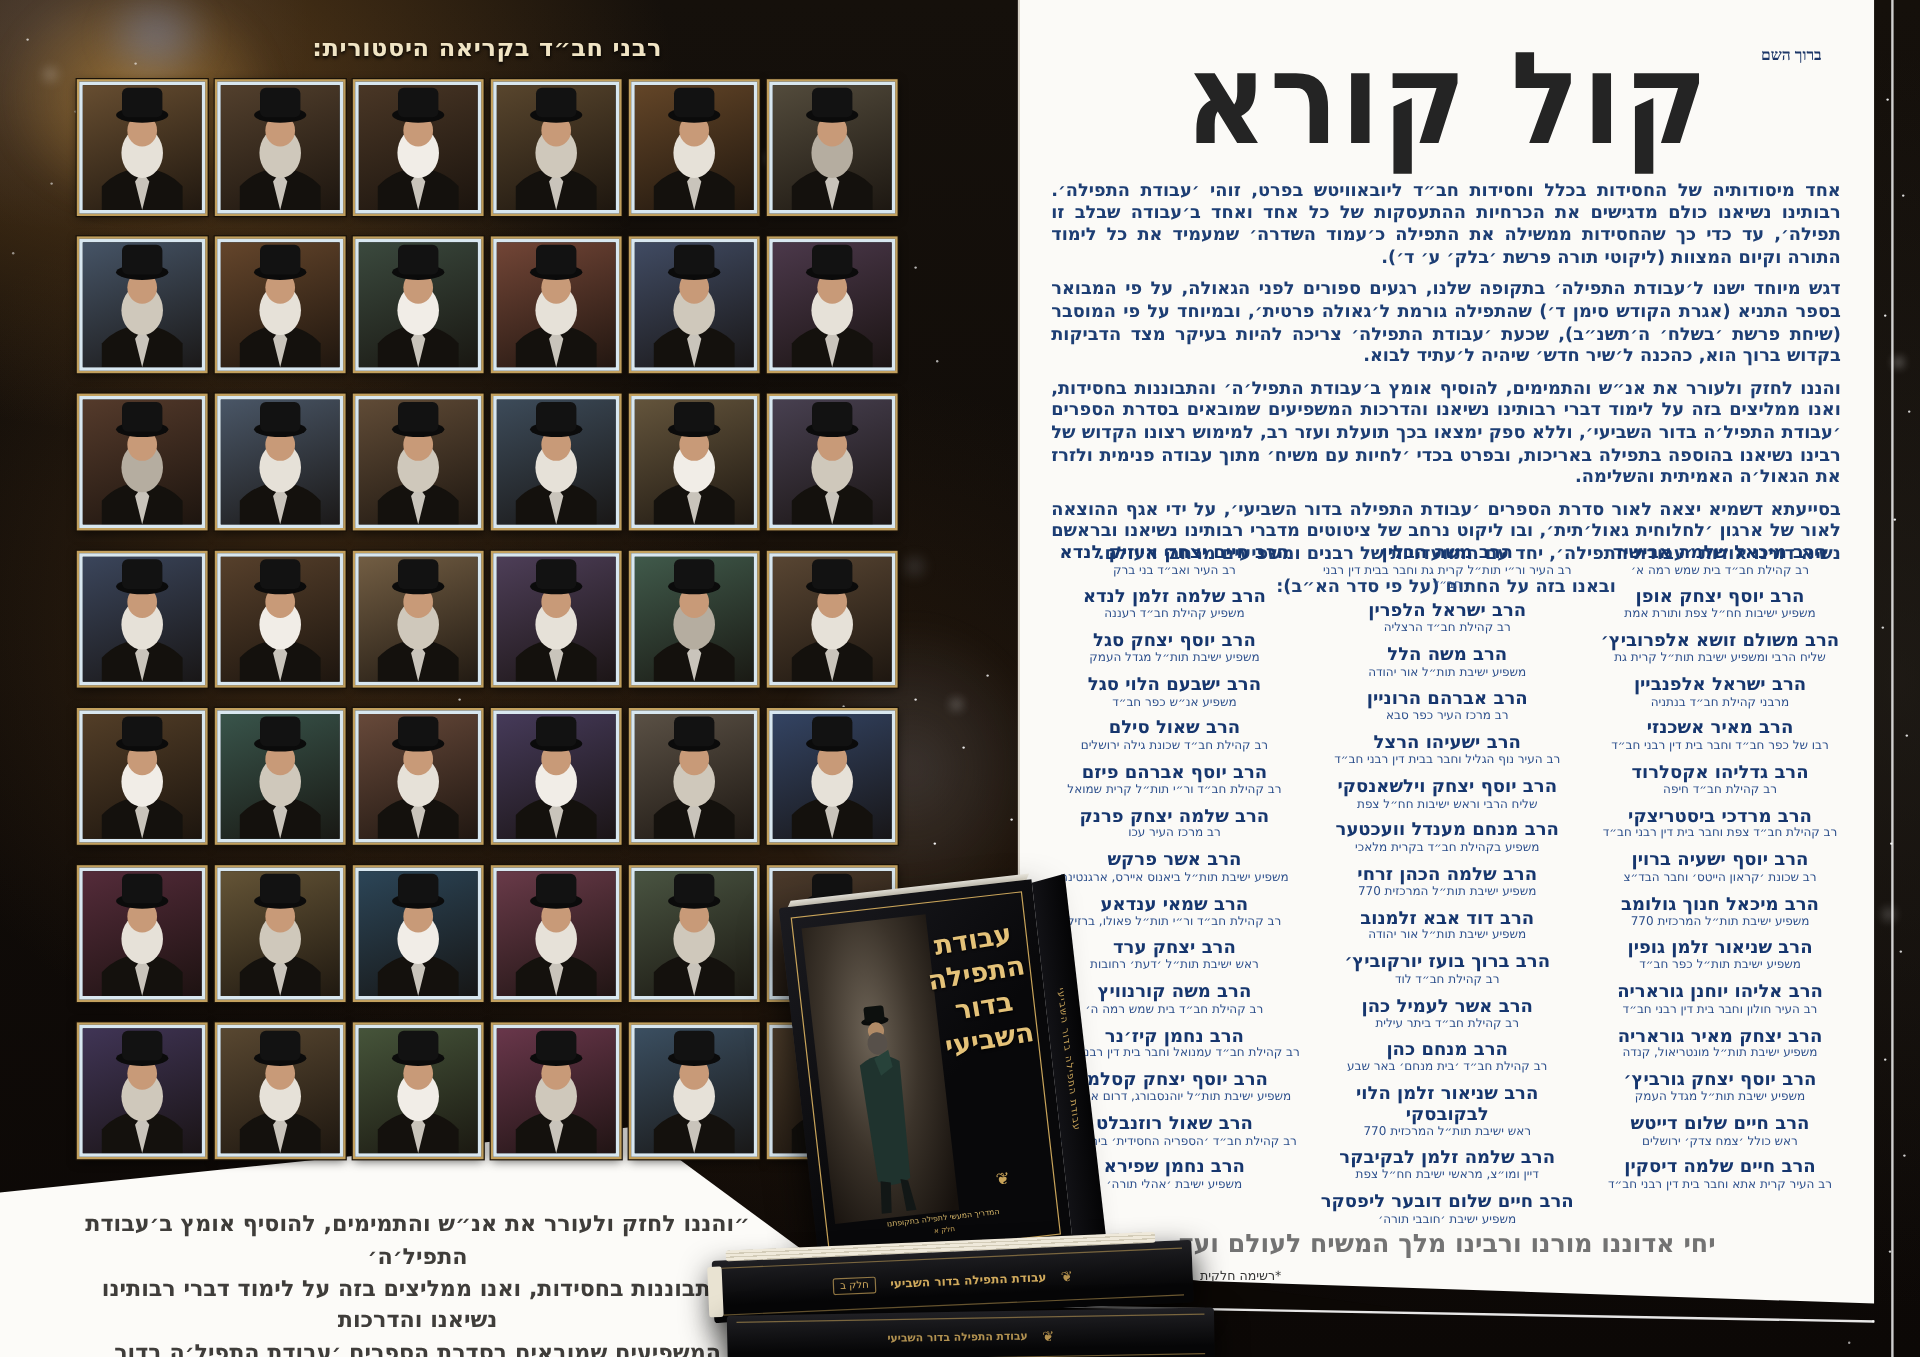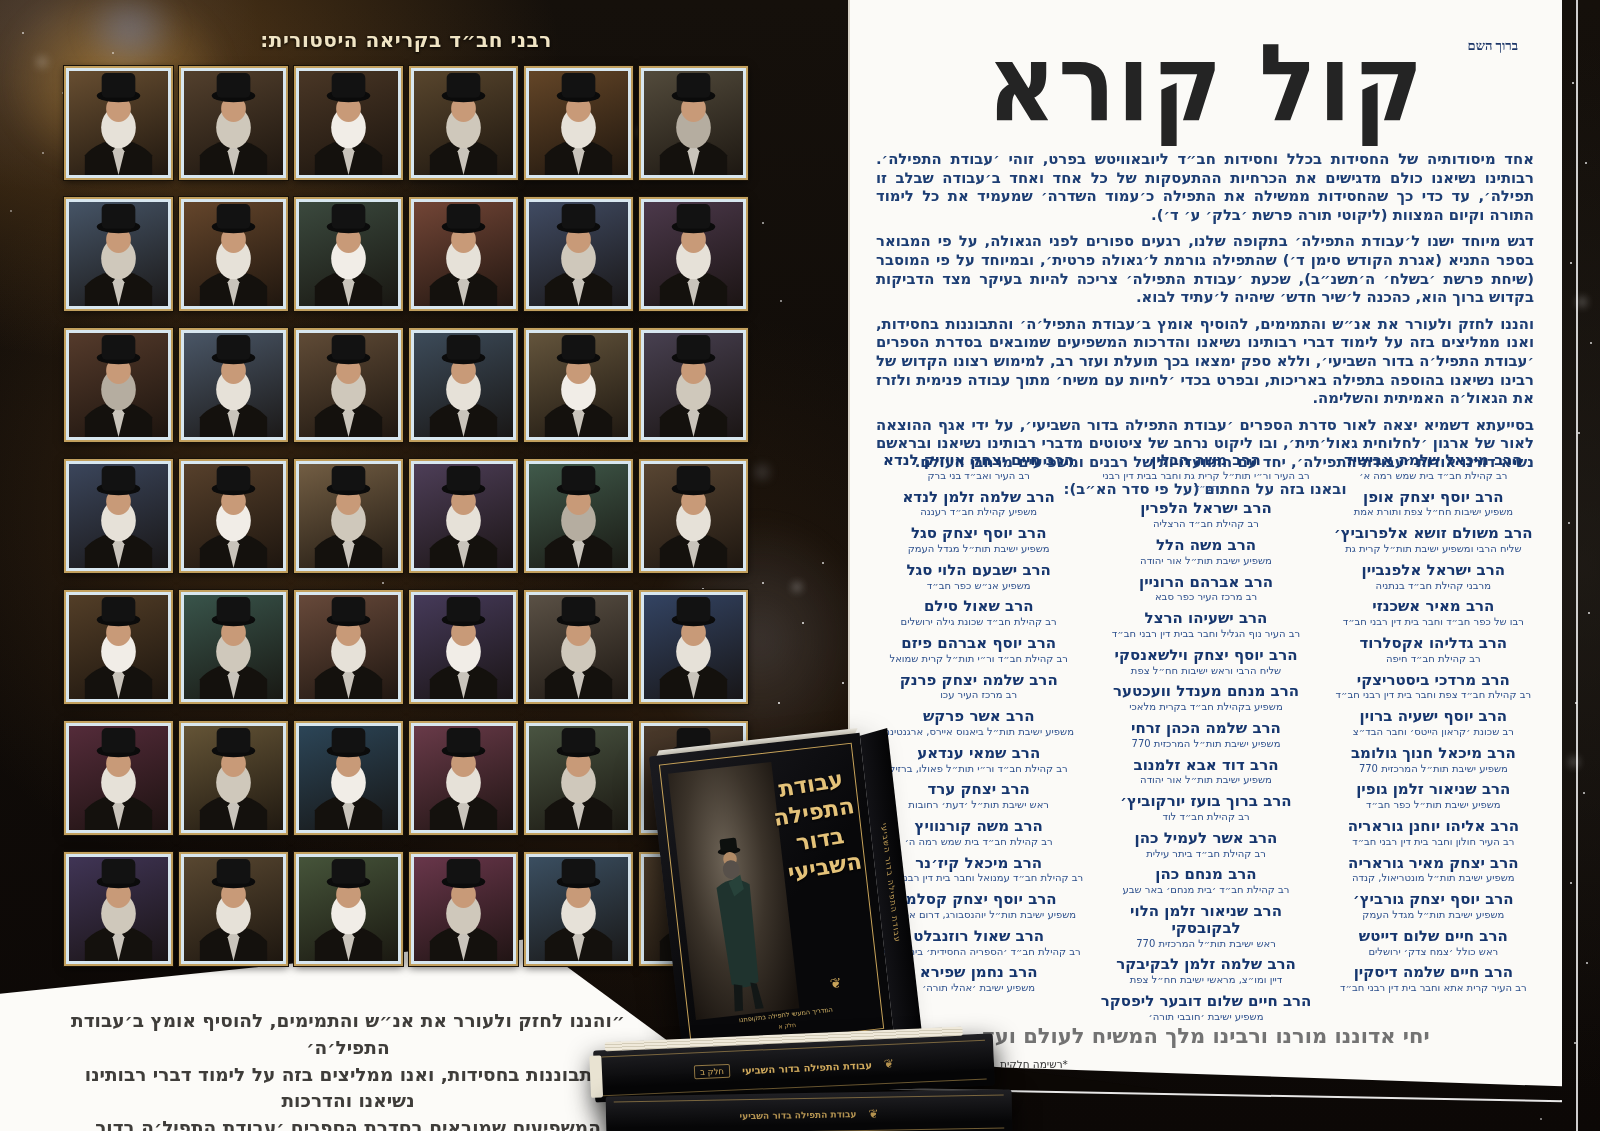--- a/index.html
+++ b/index.html
@@ -729,21 +729,21 @@
   </div>
           <div class="sig">
     <div class="sig-name">הרב יצחק ערד</div>
     <div class="sig-role">ראש ישיבת תות״ל ׳דעת׳ רחובות</div>
   </div>
           <div class="sig">
     <div class="sig-name">הרב משה קורנוויץ</div>
     <div class="sig-role">רב קהילת חב״ד בית שמש רמה ה׳</div>
   </div>
           <div class="sig">
-    <div class="sig-name">הרב מיכאל קיז׳נר</div>
+    <div class="sig-name">הרב נחמן קיז׳נר</div>
     <div class="sig-role">רב קהילת חב״ד עמנואל וחבר בית דין רבני חב״ד</div>
   </div>
           <div class="sig">
     <div class="sig-name">הרב יוסף יצחק קסלמן</div>
     <div class="sig-role">משפיע ישיבת תות״ל יוהנסבורג, דרום אפריקה</div>
   </div>
           <div class="sig">
     <div class="sig-name">הרב שאול רוזנבלט</div>
     <div class="sig-role">רב קהילת חב״ד ׳הספריה החסידית׳ ביתר עילית</div>
   </div>

